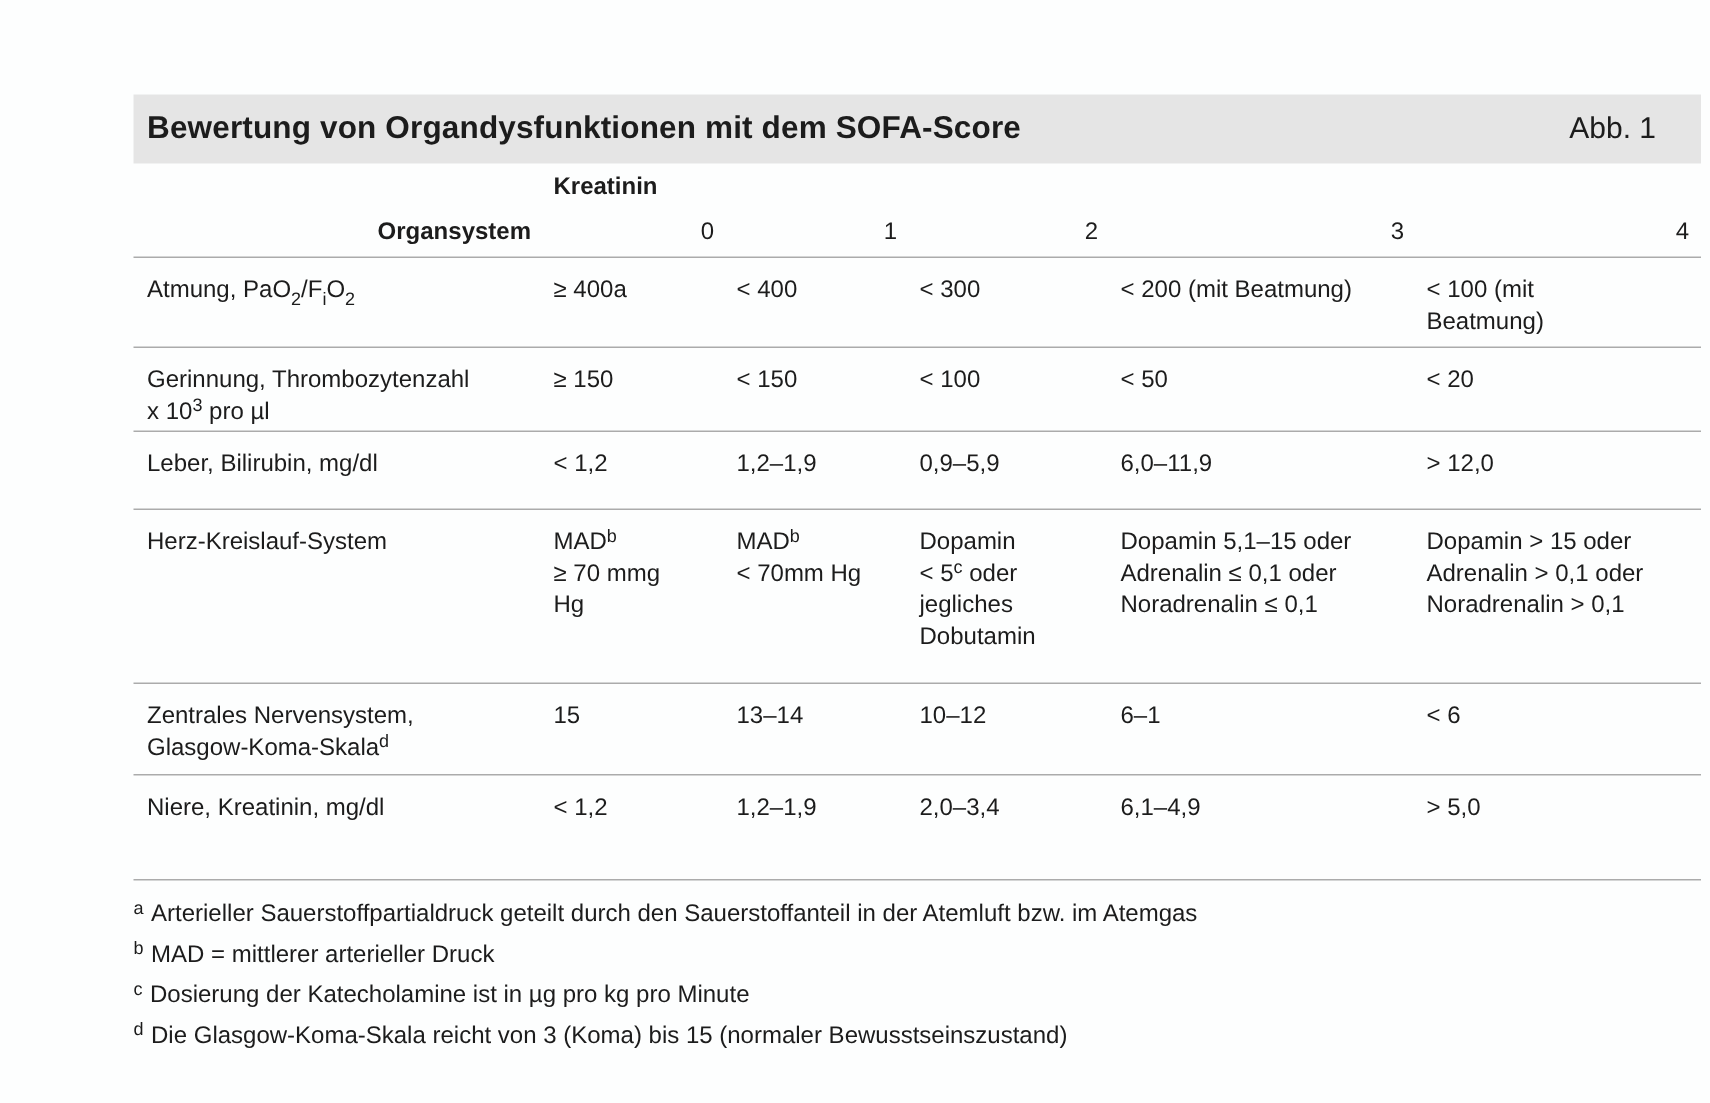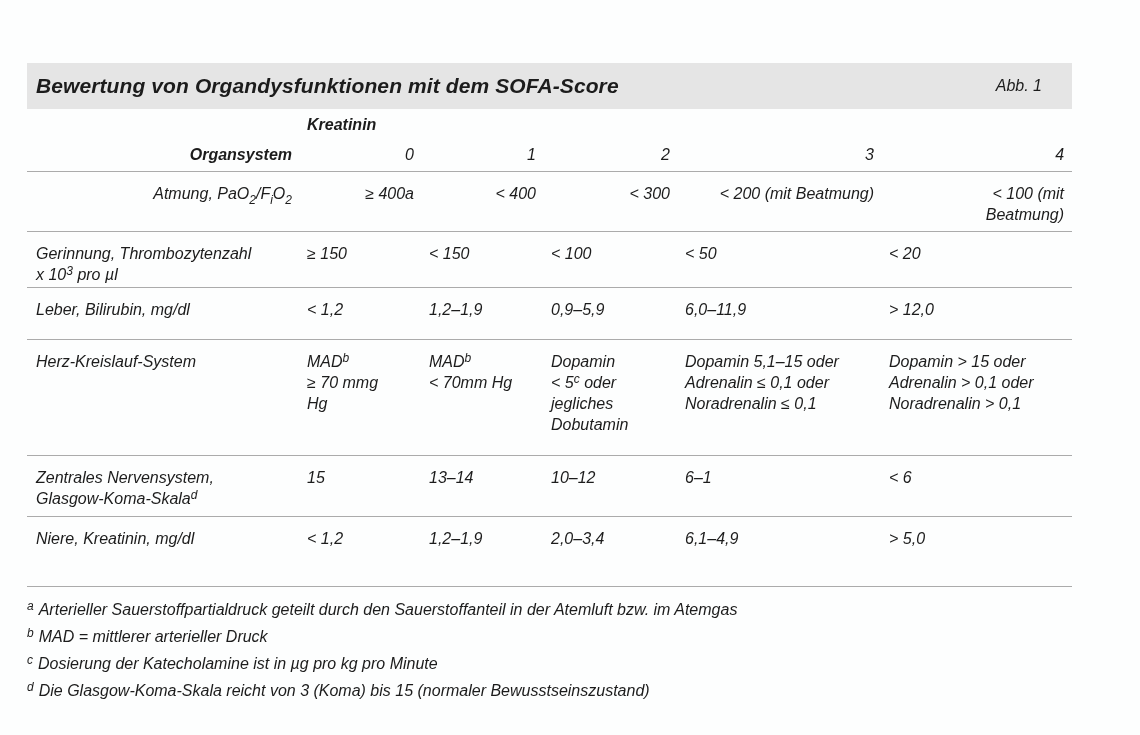--- a/index.html
+++ b/index.html
@@ -7,45 +7,45 @@
     --rule:#ababab;
     --text:#1c1c1c;
     --bg:#fdfefe;
   }
   html,body{margin:0;padding:0;}
   body{
     width:1140px;height:735px;overflow:hidden;
     background:var(--bg);color:var(--text);
     font-family:"Liberation Sans",sans-serif;
   }
-  .page{padding:63px 0 0 27px;font-style:italic;}
+  .page{padding:63px 0 0 89px;}
   .band{
     width:1045px;height:46px;background:var(--band);
     display:flex;align-items:center;box-sizing:border-box;
     padding:0 30px 0 9px;
   }
   .band .title{flex:1;font-size:21px;font-weight:bold;letter-spacing:.1px;}
-  .band .fig-label{font-size:16px;font-weight:normal;}
+  .band .fig-label{font-size:20px;font-weight:normal;}
   table.sofa{
     border-collapse:collapse;table-layout:fixed;width:1045px;
   }
   table.sofa td{font-size:16px;}
   thead td{
     vertical-align:bottom;padding:0 8px 6px 7px;line-height:20px;
   }
   thead tr.group-row{height:32px;}
   thead tr.cols-row{height:30px;}
   thead tr.cols-row td{border-bottom:1px solid var(--rule);text-align:right;}
   .bold{font-weight:bold;}
   tbody td{
     vertical-align:top;padding:11px 8px 0 7px;line-height:21px;
     border-bottom:1px solid var(--rule);
   }
   td.lbl{padding-left:9px;}
-  tbody tr:nth-child(1){height:60px;text-align:right;}
+  tbody tr:nth-child(1){height:60px;}
   tbody tr:nth-child(2){height:56px;}
   tbody tr:nth-child(3){height:52px;}
   tbody tr:nth-child(4){height:116px;}
   tbody tr:nth-child(5){height:61px;}
   tbody tr:nth-child(6){height:70px;}
   sup{font-size:12px;line-height:0;position:relative;top:-5px;vertical-align:baseline;}
   sub{font-size:12px;line-height:0;position:relative;top:5px;vertical-align:baseline;}
   .footnotes{margin-top:9px;font-size:16px;}
   .footnote{line-height:27px;white-space:nowrap;}
   .footnote sup{margin-right:5px;top:-5px;}

